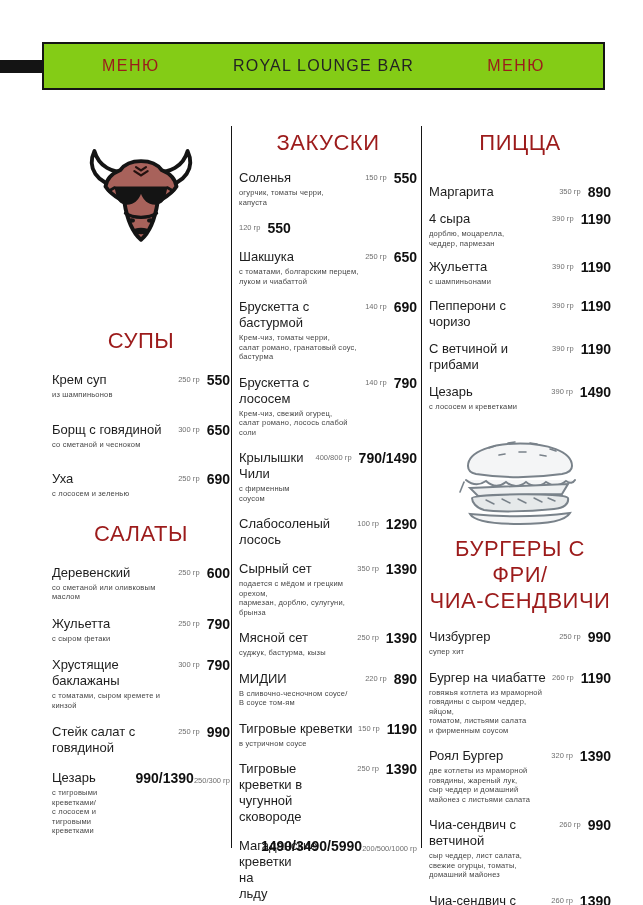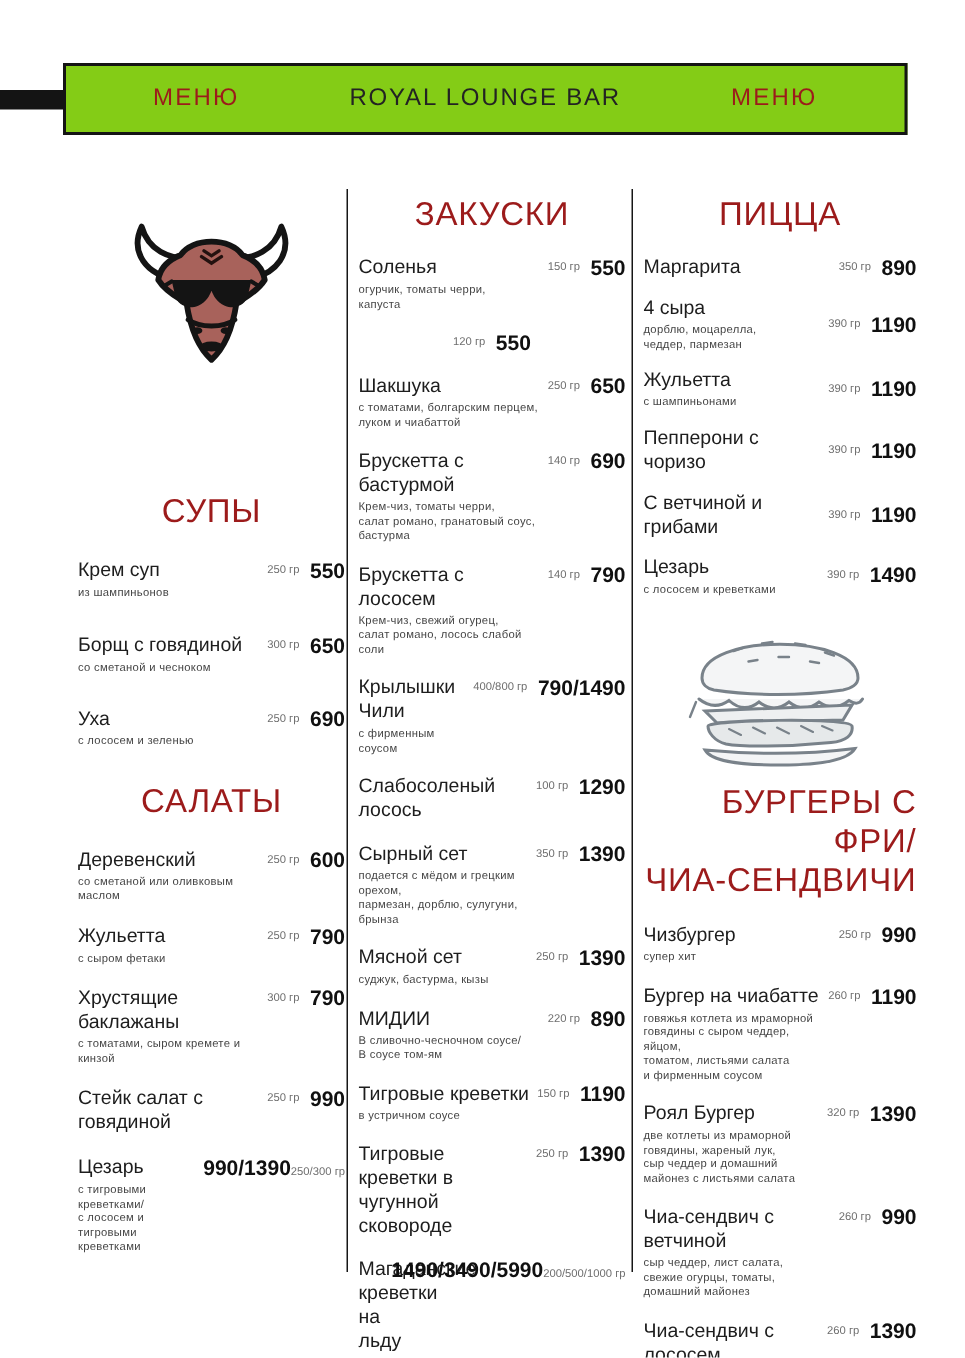--- a/index.html
+++ b/index.html
@@ -39,24 +39,24 @@
       letter-spacing:.2px;white-space:pre-line;}
   .right{display:flex;align-items:flex-start;flex:0 0 auto;}
   .wt{font-size:7.5px;line-height:15px;color:#6f6f6f;margin-right:7px;white-space:nowrap;}
   .pr{font-size:14px;line-height:16px;font-weight:700;color:#101010;white-space:nowrap;}
   .right.stack{flex-direction:row;align-items:flex-end;}
   .right.stack .wt{margin:1px 0 0 0;line-height:10px;}
   
   .sec-soups .item{margin-bottom:22px;}
   .sec-salads .item{margin-bottom:14px;}
   .sec-salads h2.sec{margin-top:6px;}
-  .sec-starters .item{margin-bottom:13px;justify-content:center;}
-  .sec-pizza .item{margin-bottom:11px;align-items:center;}
+  .sec-starters .item{margin-bottom:13px;}
+  .sec-pizza .item{margin-bottom:11px;}
   .sec-burgers .item{margin-bottom:13px;}
-  .sec-burgers h2.sec{margin-bottom:15px;text-align:right;}
+  .sec-burgers h2.sec{margin-bottom:15px;}
 </style>
 </head>
 <body>
 
 <div class="tab"></div>
 <div class="header-box">
   <span class="badge">МЕНЮ</span>
   <span class="title">ROYAL LOUNGE BAR</span>
   <span class="badge">МЕНЮ</span>
 </div>
@@ -312,21 +312,21 @@
             <span class="pr">1490/3490/5990</span>
             <span class="wt">200/500/1000 гр</span>
           </div>
         </div>
       </div>
   </section>
 </div>
 
 <div class="col col3">
   <section class="sec-pizza">
-    <h2 class="sec" style="margin-bottom:14px">ПИЦЦА</h2>
+    <h2 class="sec" style="margin-bottom:28px">ПИЦЦА</h2>
     <div>
         <div class="item">
           <div class="left">
             <div class="nm">Маргарита</div>
           </div>
           <div class="right">
             <span class="wt">350 гр</span>
             <span class="pr">890</span>
           </div>
         </div>

